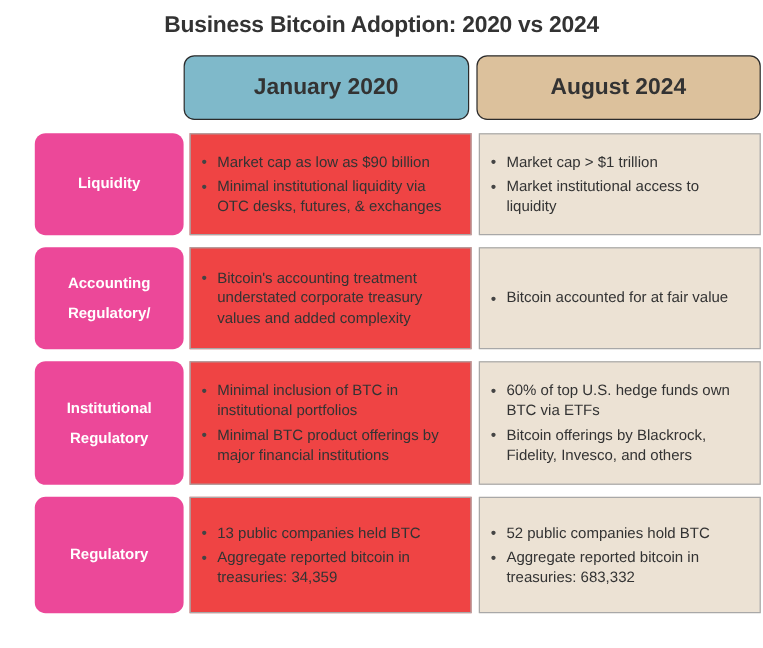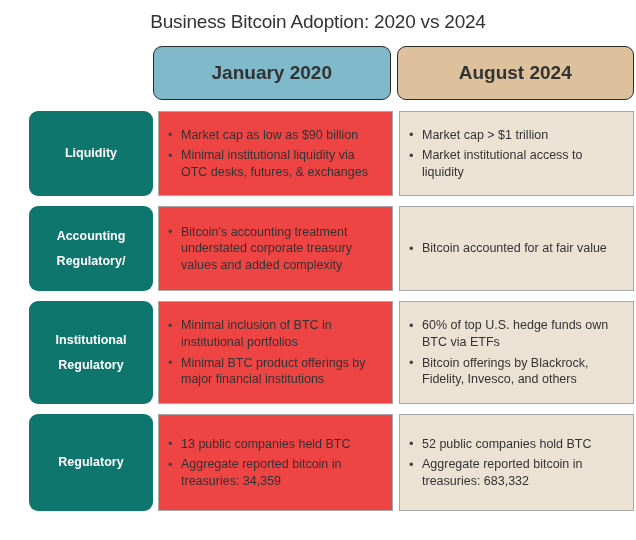--- a/index.html
+++ b/index.html
@@ -18,21 +18,21 @@
   .page {
     position: relative;
     width: 636px;
     height: 540px;
     box-sizing: border-box;
   }
 
   .page-title {
     text-align: center;
     font-size: 19px;
-    font-weight: normal;
+    font-weight: bold;
     color: #333333;
     letter-spacing: -0.2px;
     padding-top: 11px;
     line-height: 1.2;
   }
 
   .table {
     position: absolute;
     left: 12px;
     top: 46px;
@@ -73,21 +73,21 @@
   .header-cell.tan  { background: #dcc19c; }
   .header-gap { width: 6px; flex: 0 0 6px; }
 
   
   .body-row {
     margin-bottom: 10px;
   }
   .row-label {
     width: 124px;
     flex: 0 0 124px;
-    background: #0f766e;
+    background: #ec4899;
     border-radius: 9px;
     color: #ffffff;
     font-size: 12.5px;
     font-weight: bold;
     display: flex;
     flex-direction: column;
     align-items: center;
     justify-content: center;
     text-align: center;
     line-height: 2.0;

